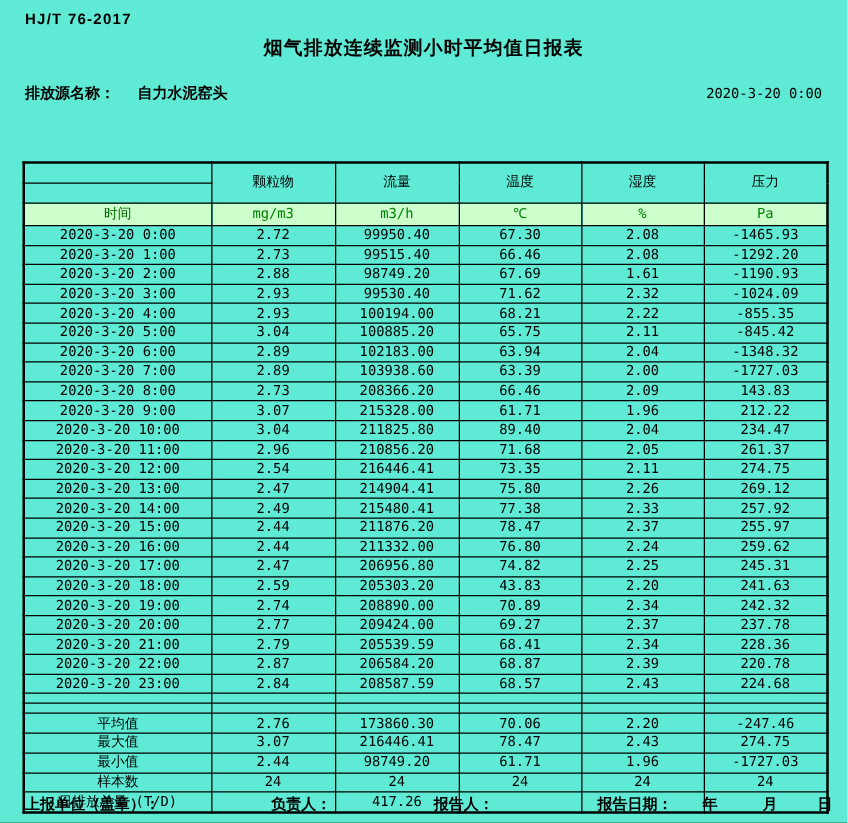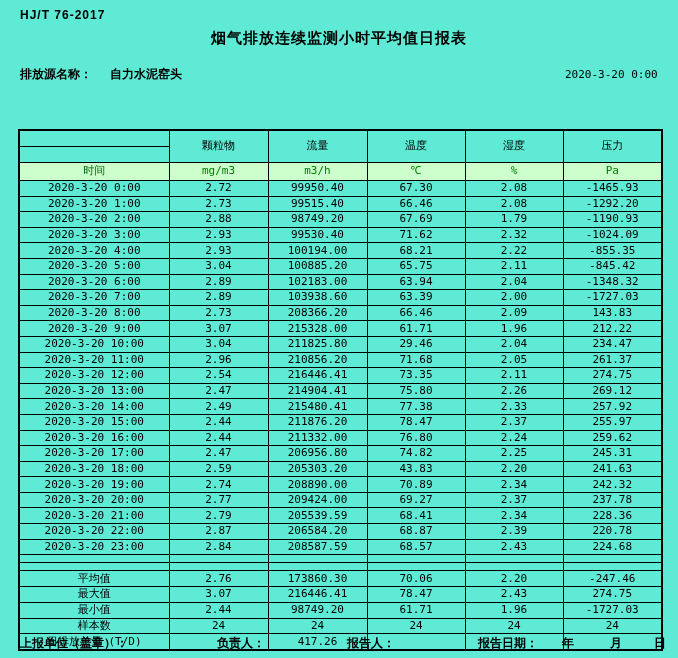--- a/index.html
+++ b/index.html
@@ -91,21 +91,21 @@
           <td>99515.40</td>
           <td>66.46</td>
           <td>2.08</td>
           <td>-1292.20</td>
         </tr>
         <tr class="data-row">
           <td>2020-3-20 2:00</td>
           <td>2.88</td>
           <td>98749.20</td>
           <td>67.69</td>
-          <td>1.79</td>
+          <td>1.61</td>
           <td>-1190.93</td>
         </tr>
         <tr class="data-row">
           <td>2020-3-20 3:00</td>
           <td>2.93</td>
           <td>99530.40</td>
           <td>71.62</td>
           <td>2.32</td>
           <td>-1024.09</td>
         </tr>
@@ -154,21 +154,21 @@
           <td>3.07</td>
           <td>215328.00</td>
           <td>61.71</td>
           <td>1.96</td>
           <td>212.22</td>
         </tr>
         <tr class="data-row">
           <td>2020-3-20 10:00</td>
           <td>3.04</td>
           <td>211825.80</td>
-          <td>29.46</td>
+          <td>89.40</td>
           <td>2.04</td>
           <td>234.47</td>
         </tr>
         <tr class="data-row">
           <td>2020-3-20 11:00</td>
           <td>2.96</td>
           <td>210856.20</td>
           <td>71.68</td>
           <td>2.05</td>
           <td>261.37</td>

